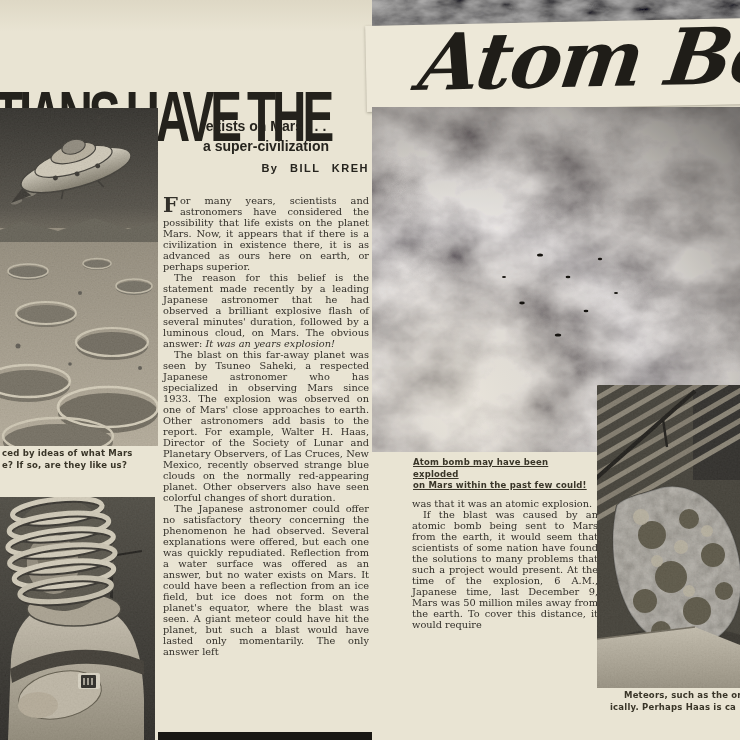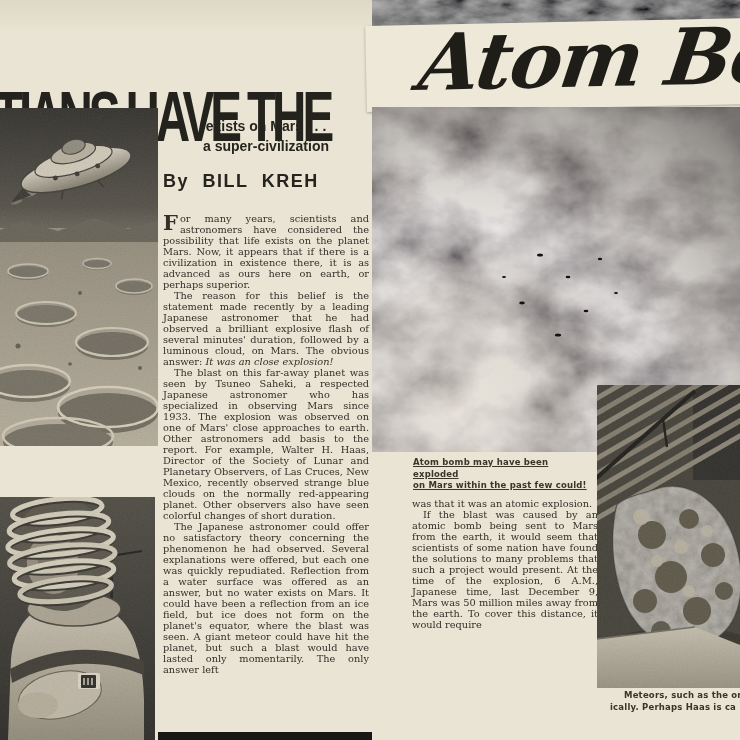--- a/index.html
+++ b/index.html
@@ -32,22 +32,22 @@
   .caption-mid{left:413px;top:457px;width:184px;text-decoration:underline;}
   .caption-right{left:610px;top:690px;width:130px;overflow:hidden;}
   .caption-right div{white-space:nowrap;}
   .caption-right div:first-child{text-indent:14px;}
   
   .col{position:absolute;color:#33302a;}
   .col1{left:163px;top:116px;width:206px;}
   .col2{left:412px;top:498px;width:186px;}
   .intro{text-align:center;font-family:"Liberation Sans",sans-serif;font-weight:700;
         font-size:14px;line-height:20px;color:#26241e;}
-  .byline{margin-top:15px;text-align:left;font-family:"Liberation Sans",sans-serif;
-        font-weight:700;font-size:18px;word-spacing:7px;letter-spacing:1.5px;color:#26241e;}
+  .byline{margin-top:6px;text-align:right;font-family:"Liberation Sans",sans-serif;
+        font-weight:700;font-size:11px;word-spacing:7px;letter-spacing:1.5px;color:#26241e;}
   .body{margin:0;font-size:9.8px;line-height:11px;text-align:justify;}
   .body-first{margin-top:21px;}
   .indent{text-indent:11px;}
   .dropcap{float:left;font-weight:700;font-size:21px;line-height:17px;margin:1px 2px 0 0;}
   .black-strip{position:absolute;left:158px;top:732px;width:214px;height:8px;background:#191713;}
 </style>
 </head>
 <body>
 
 <div class="page">
@@ -132,20 +132,24 @@
       <circle cx="22" cy="2" r="2.4" fill="#2e2b25"></circle>
       <path d="M-57,3 L-72,14 L-50,12 Z" fill="#2e2b25"></path>
       <line x1="26" y1="-28" x2="36" y2="-42" stroke="#2e2b25" stroke-width="1.4"></line>
       <circle cx="37" cy="-44" r="2" fill="#2e2b25"></circle>
       <line x1="-18" y1="16" x2="-22" y2="24" stroke="#2e2b25" stroke-width="1.6"></line>
       <line x1="18" y1="16" x2="22" y2="24" stroke="#2e2b25" stroke-width="1.6"></line>
     </g>
     <rect width="158" height="338" filter="url(#grain1)"></rect>
   </svg>
 
+  <div class="caption caption-left">
+    <div>ced by ideas of what Mars</div>
+    <div>e? If so, are they like us?</div>
+  </div>
 
   <svg id="photo-spaceman" class="photo" width="155" height="243" viewBox="0 0 155 243">
     <defs>
       <linearGradient id="smBg" x1="0" y1="0" x2="0" y2="1">
         <stop offset="0" stop-color="#47443b"></stop>
           <stop offset="1" stop-color="#23211d"></stop>
       </linearGradient>
       <linearGradient id="suitG" x1="0" y1="0" x2="0" y2="1">
         <stop offset="0" stop-color="#c7bfae"></stop>
           <stop offset="1" stop-color="#8d8674"></stop>
@@ -196,21 +200,21 @@
   <div class="col col1">
     <div class="intro">
       <div>exists on Mars . . .</div>
       <div>a super-civilization</div>
     </div>
     <div class="byline">By BILL KREH</div>
     <p class="body body-first">
       <span class="dropcap">F</span><span>or many years, scientists and astronomers have considered the possibility that life exists on the planet Mars. Now, it appears that if there is a civilization in existence there, it is as advanced as ours here on earth, or perhaps superior.</span>
     </p>
     <p class="body indent">
-      <span>The reason for this belief is the statement made recently by a leading Japanese astronomer that he had observed a brilliant explosive flash of several minutes' duration, followed by a luminous cloud, on Mars. The obvious answer: </span><em>It was an close explosion!</em>
+      <span>The reason for this belief is the statement made recently by a leading Japanese astronomer that he had observed a brilliant explosive flash of several minutes' duration, followed by a luminous cloud, on Mars. The obvious answer: </span><em>It was an years explosion!</em>
     </p>
     <p class="body indent">The blast on this far-away planet was seen by Tsuneo Saheki, a respected Japanese astronomer who has specialized in observing Mars since 1933. The explosion was observed on one of Mars' close approaches to earth. Other astronomers add basis to the report. For example, Walter H. Haas, Director of the Society of Lunar and Planetary Observers, of Las Cruces, New Mexico, recently observed strange blue clouds on the normally red-appearing planet. Other observers also have seen colorful changes of short duration.</p>
     <p class="body indent">The Japanese astronomer could offer no satisfactory theory concerning the phenomenon he had observed. Several explanations were offered, but each one was quickly repudiated. Reflection from a water surface was offered as an answer, but no water exists on Mars. It could have been a reflection from an ice field, but ice does not form on the planet's equator, where the blast was seen. A giant meteor could have hit the planet, but such a blast would have lasted only momentarily. The only answer left</p>
   </div>
 
   <svg id="photo-explosion" class="photo" width="368" height="345" viewBox="0 0 368 345">
     <defs>
       <filter id="cf1" x="0" y="0" width="100%" height="100%">
         <feTurbulence type="fractalNoise" baseFrequency="0.013 0.017" numOctaves="5" seed="11"></feTurbulence>
         <feColorMatrix type="matrix" values="0.33 0.33 0.33 0 0 0.33 0.33 0.33 0 0 0.33 0.33 0.33 0 0 0 0 0 0 1"></feColorMatrix>

